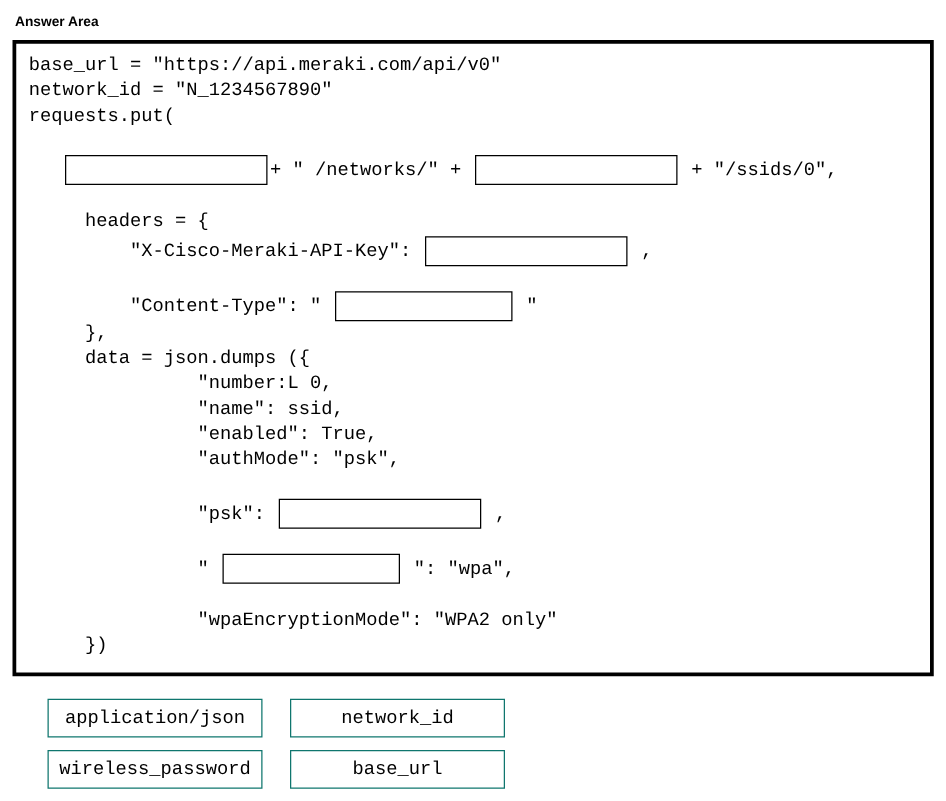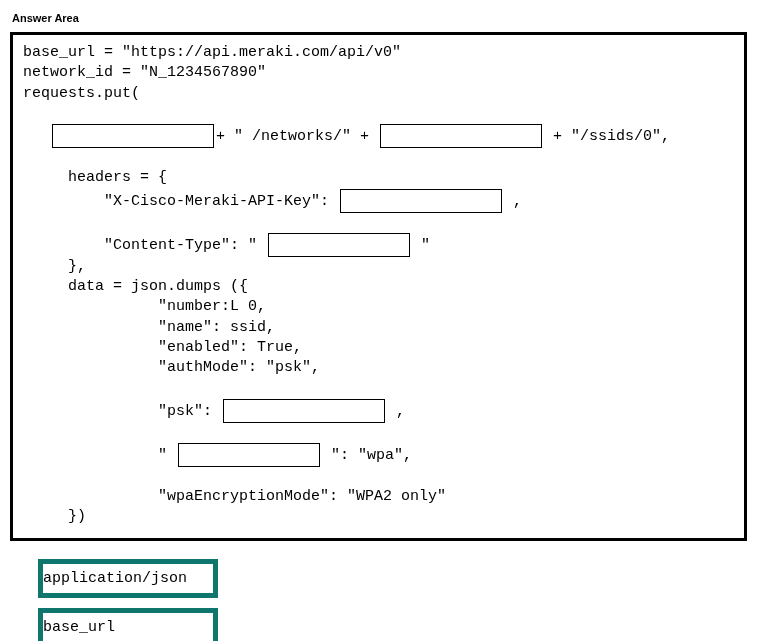--- a/index.html
+++ b/index.html
@@ -44,24 +44,24 @@
     padding-left: 28px;
     font-family: "Courier New", monospace;
     font-size: 15px;
   }
   .opt-row {
     display: flex;
     gap: 22px;
     margin-bottom: 10px;
   }
   .opt {
-    border: 5px solid #0f766e;
+    border: 1px solid #0f766e;
     padding: 6px 0;
     width: 170px;
-    text-align: left;
+    text-align: center;
     cursor: move;
   }
   .opt-w { width: 170px; }
 </style>
 </head>
 <body>
 
 <div class="title">Answer Area</div>
 
 <div class="code-box"><span>base_url = "https://api.meraki.com/api/v0"</span>
@@ -84,18 +84,20 @@
                <span>"psk": </span><span class="blank"></span><span> ,</span>
 
                <span>" </span><span class="blank-sm"></span><span> ": "wpa",</span>
 
                <span>"wpaEncryptionMode": "WPA2 only"</span>
      <span>})</span></div>
 
 <div class="options">
   <div class="opt-row">
     <div class="opt opt-w">application/json</div>
+    <div class="opt opt-w">network_id</div>
   </div>
   <div class="opt-row">
+    <div class="opt opt-w">wireless_password</div>
     <div class="opt opt-w">base_url</div>
   </div>
 
 </div>
 
 </body></html>

